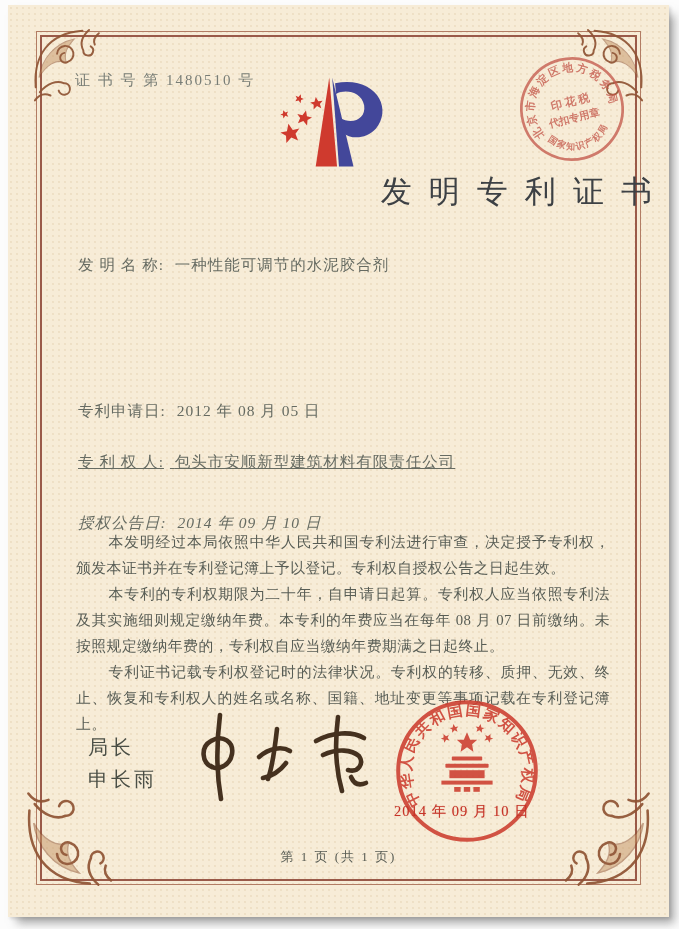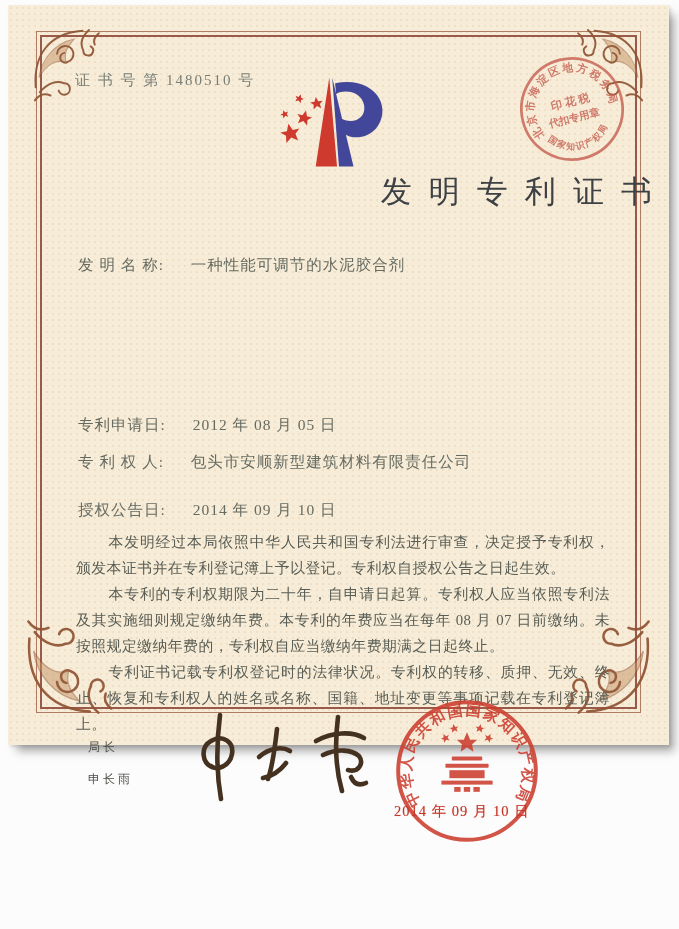--- a/index.html
+++ b/index.html
@@ -2,21 +2,21 @@
 <html><head>
 <meta charset="utf-8">
 <style>
   html,body{margin:0;padding:0;}
   body{
     width:679px;height:929px;position:relative;overflow:hidden;
     background:#fcfcfc;
     font-family:"Liberation Serif","DejaVu Serif",serif;
   }
   .page{
-    position:absolute;left:8px;top:5px;width:661px;height:740px;
+    position:absolute;left:8px;top:5px;width:661px;height:912px;
     background-color:#f7ecd7;
     background-image:radial-gradient(rgba(196,160,110,0.16) 1px, transparent 1.4px);
     background-size:6px 6px;
     box-shadow:7px 8px 9px -2px rgba(96,96,96,.55), 2px 2px 3px rgba(0,0,0,.12);
   }
   .frame{
     position:absolute;inset:30px 32px 36px 32px;
     border:2px solid #9a5a49;
     outline:1px solid #b27c64;
     outline-offset:3px;
@@ -31,29 +31,29 @@
   .cert-no{position:absolute;left:67px;top:66px;font-size:15px;color:#787d76;letter-spacing:2px;}
   .logo{position:absolute;left:267px;top:68px;width:126px;height:98px;}
   .title{
     position:absolute;left:0;right:0;top:166px;text-align:right;
     font-size:31px;color:#3d4145;font-weight:500;
     letter-spacing:.55em;text-indent:.55em;
   }
   .field{
     position:absolute;left:70px;font-size:15.5px;color:#666b62;letter-spacing:1px;white-space:nowrap;
   }
-  .f0{top:250px;} .f1{top:304px;} .f2{top:352px;} .f3{top:410px;text-align:center;} .f4{top:447px;} .f5{top:495px;}
-  .field .lbl{margin-right:22px;}
+  .f0{top:250px;} .f1{top:304px;} .f2{top:352px;} .f3{top:396px;text-align:center;} .f4{top:447px;text-decoration:underline;} .f5{top:508px;font-style:italic;}
+  .field .lbl{margin-right:6px;}
   .paras{
     position:absolute;left:68px;top:524px;width:534px;
     font-size:14.8px;line-height:26px;color:#585d55;
     text-align:justify;letter-spacing:.5px;
   }
   .paras p{margin:0;text-indent:2.2em;}
-  .signer{position:absolute;left:80px;top:726px;font-size:12px;color:#4b4f46;letter-spacing:3px;line-height:32px;}
+  .signer{position:absolute;left:80px;top:726px;font-size:20px;color:#4b4f46;letter-spacing:3px;line-height:32px;}
   .signature{position:absolute;left:172px;top:700px;width:205px;height:105px;}
   .seal{position:absolute;left:383px;top:690px;width:152px;height:152px;}
   .seal-date{
     position:absolute;left:386px;top:797px;width:170px;
     font-size:14.5px;color:#c63428;letter-spacing:1px;white-space:nowrap;
     text-shadow:0 0 1px rgba(198,52,40,.4);
   }
   .tax-stamp{position:absolute;left:508px;top:48px;width:112px;height:112px;transform:rotate(-14deg);opacity:.9;}
   .footer{position:absolute;left:0;right:0;top:843px;text-align:center;font-size:13px;color:#5a5e56;letter-spacing:2px;}
 </style>
@@ -183,14 +183,15 @@
         <textPath href="#taxTop">北京市海淀区地方税务局</textPath>
       </text>
       <text font-size="10" fill="#c4574a" letter-spacing="1.4" font-weight="bold">
         <textPath href="#taxBottom">国家知识产权局</textPath>
       </text>
       <text x="62" y="58" text-anchor="middle" font-size="12.5" fill="#c4574a" font-weight="bold">印 花 税</text>
       <text x="62" y="76" text-anchor="middle" font-size="11.5" fill="#c4574a" font-weight="bold">代扣专用章</text>
     </g>
   </svg>
 
+  <div class="footer">第 1 页 (共 1 页)</div>
 
 </div>
 
 </body></html>

